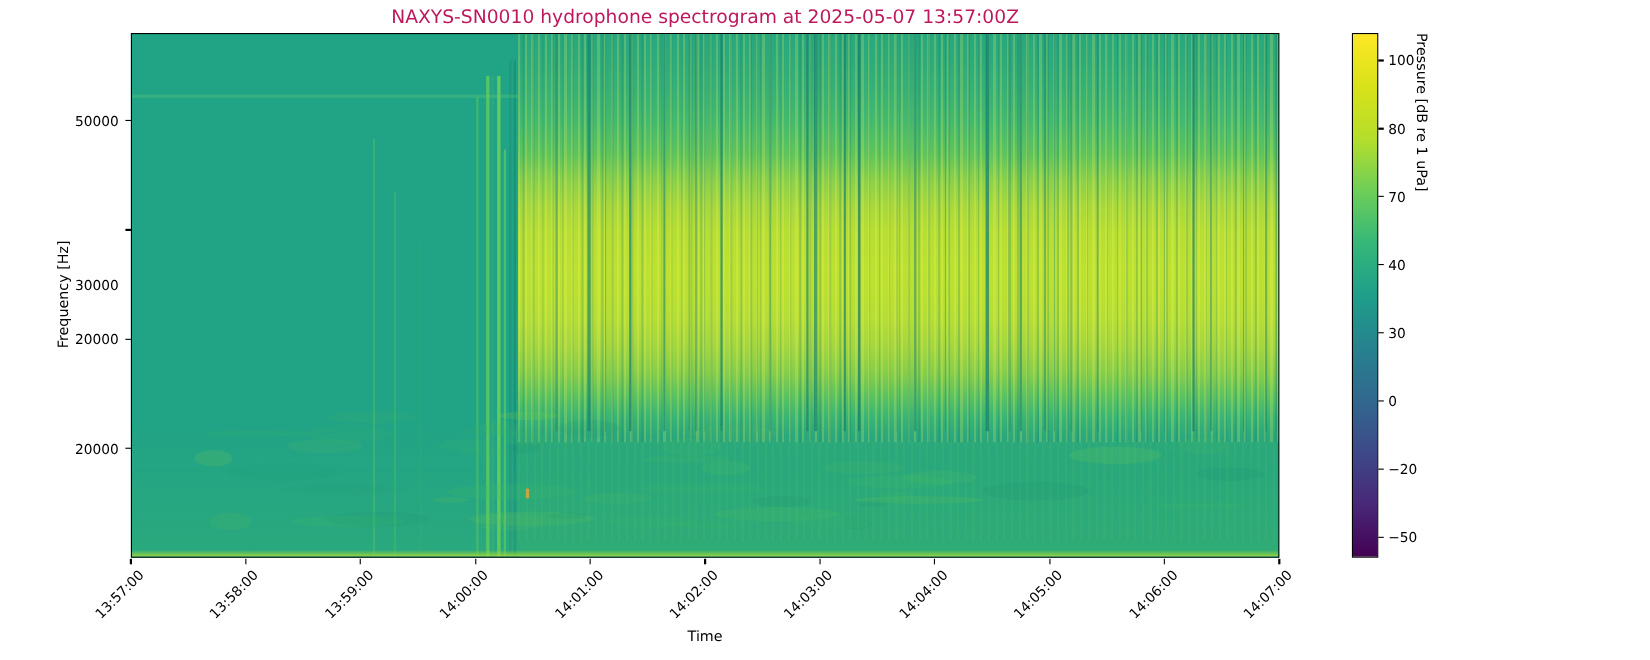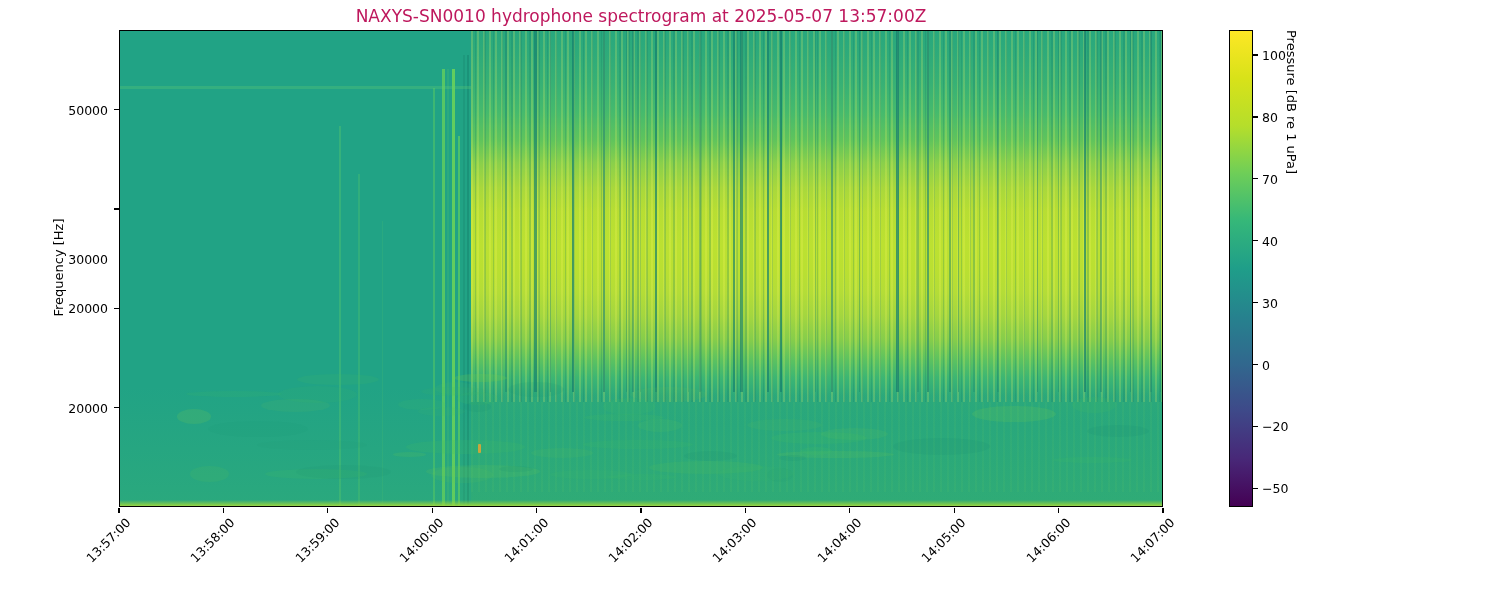--- a/index.html
+++ b/index.html
@@ -192,20 +192,21 @@
       <div class="xtick" style="left: 849.2px;"></div>
       <div class="xtick-label" style="left: 853.8px;">14:04:00</div>
       <div class="xtick" style="left: 953.6px;"></div>
       <div class="xtick-label" style="left: 958.2px;">14:05:00</div>
       <div class="xtick" style="left: 1058px;"></div>
       <div class="xtick-label" style="left: 1062.6px;">14:06:00</div>
       <div class="xtick" style="left: 1162.4px;"></div>
       <div class="xtick-label" style="left: 1167px;">14:07:00</div>
     </div>
 
+  <div class="xlabel">Time</div>
   <div class="ylabel">Frequency [Hz]</div>
 
   <div id="colorbar"></div>
   <div id="cbticks">
       <div class="cbtick" style="top: 54.2792px;"></div>
       <div class="cbtick-label" style="top: 54.7792px;">100</div>
       <div class="cbtick" style="top: 116.227px;"></div>
       <div class="cbtick-label" style="top: 116.727px;">80</div>
       <div class="cbtick" style="top: 178.175px;"></div>
       <div class="cbtick-label" style="top: 178.675px;">70</div>

